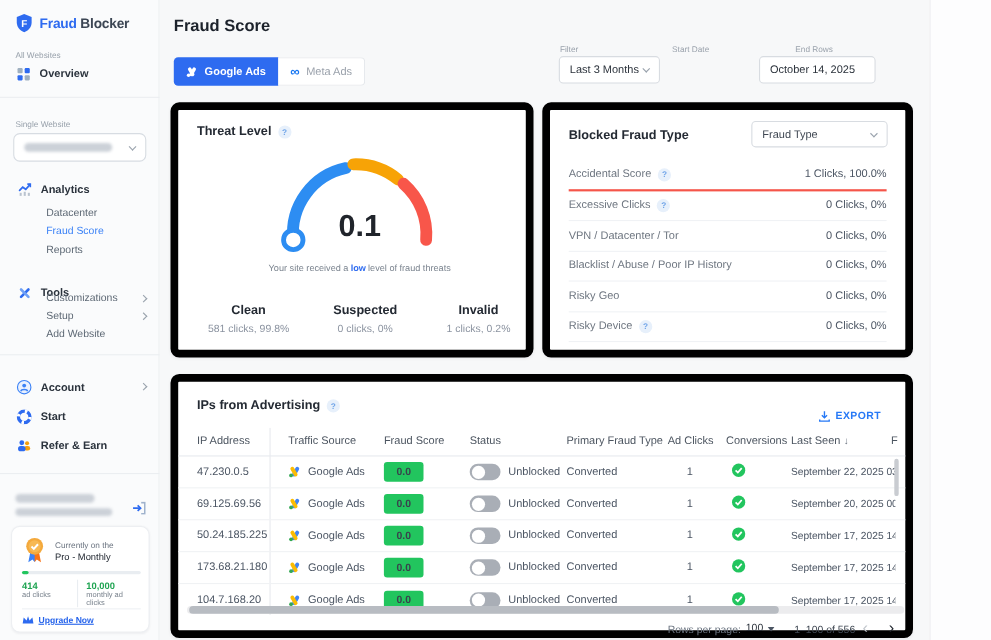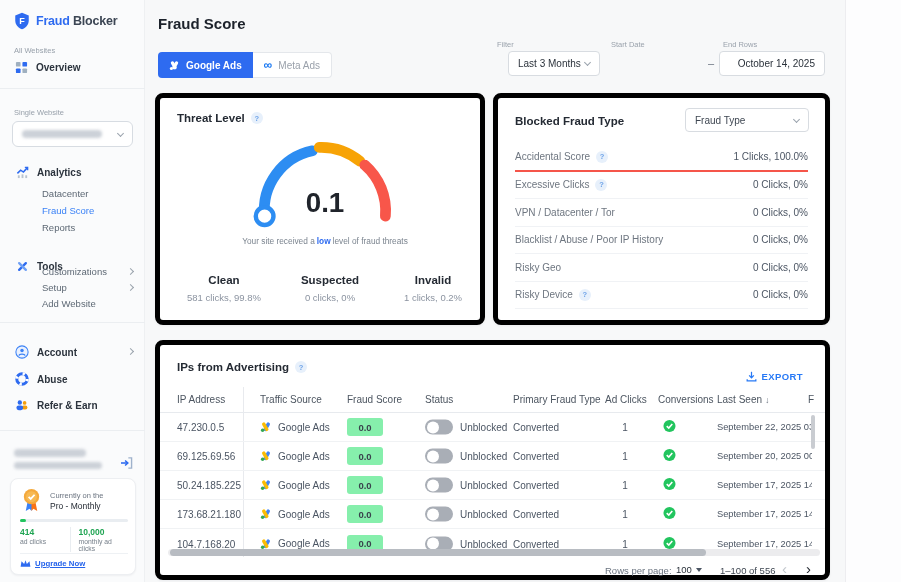--- a/index.html
+++ b/index.html
@@ -50,21 +50,21 @@
   .tabs { position:absolute; left:13px; top:52px; display:flex; }
   .tab { height:26px; display:flex; align-items:center; gap:6px; padding:0 11px; font-size:10px; cursor:pointer; }
   .tab-google { background:#2e6bf0; color:#fff; font-weight:bold; border-radius:4px 0 0 4px; }
   .tab-meta { background:#fff; color:#9aa1ab; border:1px solid #e4e7eb; border-left:none; border-radius:0 4px 4px 0; }
   .meta-glyph { color:#1877f2; font-weight:bold; font-size:12px; line-height:1; }
 
   .f-label { position:absolute; font-size:7.5px; color:#9aa2ac; }
   .f-box { position:absolute; height:25px; background:#fff; border:1px solid #d8dce1; border-radius:4px; display:flex; align-items:center; justify-content:space-between; padding:0 9px; font-size:10px; color:#2b323b; cursor:pointer; }
   .date-dash { position:absolute; left:563px; top:57px; font-size:11px; color:#6b7280; }
 
-  .card { position:absolute; background:#fff; border:5px solid #000000; border-radius:8px; box-shadow:0 1px 3px rgba(16,24,40,.05); }
+  .card { position:absolute; background:#fff; border:7px solid #000000; border-radius:8px; box-shadow:0 1px 3px rgba(16,24,40,.05); }
   .card-title { font-size:11.5px; font-weight:bold; color:#242a33; }
   .help-badge { width:12px; height:12px; border-radius:50%; background:#e7f0fb; color:#6ea3e8; font-size:7.5px; font-weight:bold; display:inline-flex; align-items:center; justify-content:center; }
 
   
   .threat-head { position:absolute; left:17px; top:14px; display:flex; align-items:center; gap:6px; }
   .gauge-wrap { position:absolute; left:70px; top:32px; width:190px; height:120px; }
   .gauge-sub { position:absolute; left:0; top:138px; width:330px; text-align:center; font-size:8.3px; color:#7b848f; }
   .gauge-sub em { font-style:normal; color:#2e6bf0; font-weight:bold; margin:0 2px; }
   .t-stat { position:absolute; width:104px; text-align:center; top:176px; }
   .t-stat-label { font-size:11.5px; font-weight:bold; color:#242a33; }
@@ -84,21 +84,21 @@
   .export-btn { position:absolute; right:22px; top:26px; display:flex; align-items:center; gap:5px; cursor:pointer; }
   .export-btn span { font-size:9.5px; font-weight:bold; letter-spacing:.4px; color:#2779f6; }
   .thead { position:absolute; left:0; top:42px; width:100%; height:26px; border-bottom:1px solid #e7eaee; }
   .th { position:absolute; top:7px; font-size:10px; color:#4c5560; white-space:nowrap; }
   .tr { position:absolute; left:0; width:100%; height:29px; border-bottom:1px solid #f0f2f4; }
   .td { position:absolute; top:50%; transform:translateY(-50%); font-size:10px; color:#4b5563; white-space:nowrap; }
   .c-ip{left:17px;} .c-src{left:100px;} .c-score{left:187px;} .c-status{left:265px;} .c-ptype{left:353px;}
   .c-clicks{left:445px; width:40px; text-align:center;} .c-conv{left:503px;} .c-seen{left:557px; width:95px; overflow:hidden; font-size:9.3px;} .c-f{left:648px;}
   .col-div { position:absolute; left:83px; top:42px; width:1px; height:170px; background:#e8eaee; }
   .src-cell { display:flex; align-items:center; gap:6px; }
-  .score-pill { width:36px; height:18px; background:#86efac; border-radius:3px; display:flex; align-items:center; justify-content:center; font-size:9.5px; font-weight:bold; color:#39424c; }
+  .score-pill { width:36px; height:18px; background:#22c55e; border-radius:3px; display:flex; align-items:center; justify-content:center; font-size:9.5px; font-weight:bold; color:#39424c; }
   .status-cell { display:flex; align-items:center; gap:7px;text-align:center; }
   .toggle { width:28px; height:15px; background:#a9aeb6; border-radius:8px; position:relative; cursor:pointer; }
   .toggle .knob { position:absolute; left:1.5px; top:1.5px; width:12px; height:12px; background:#fff; border-radius:50%; }
   .sort-arrow { font-size:9px; color:#6b7480; margin-left:3px; }
   .hscroll-track { position:absolute; left:8px; top:204px; width:652px; height:7px; background:#ececee; border-radius:4px; }
   .hscroll-thumb { position:absolute; left:2px; top:0; width:536px; height:7px; background:#b8bcc2; border-radius:4px; cursor:pointer; }
   .vscroll-thumb { position:absolute; left:651px; top:70px; width:4px; height:34px; background:#c9ccd1; border-radius:2px; cursor:pointer; }
   .pagination { position:absolute; left:0; top:214px; width:100%; height:26px; }
   .pg-label { position:absolute; left:445px; top:6px; font-size:9.5px; color:#6b7480; }
   .pg-value { position:absolute; left:516px; top:5px; font-size:9.5px; color:#2b323b; display:flex; align-items:center; gap:4px; cursor:pointer; }
@@ -177,21 +177,21 @@
       </svg>
       <span>Account</span>
     </div>
     <span class="side-chev chev chev-r" style="top:349px;"></span>
 
     <div class="nav-item" style="left:15px; top:372px;">
       <svg width="14" height="14" viewBox="0 0 16 16">
         <circle cx="8" cy="8" r="6" fill="none" stroke="#2e6bf0" stroke-width="3.4"></circle>
         <circle cx="8" cy="8" r="6" fill="none" stroke="#ffffff" stroke-width="3.4" stroke-dasharray="2.6 6.82"></circle>
       </svg>
-      <span>Abuse</span>
+      <span>Start</span>
     </div>
 
     <div class="nav-item" style="left:15px; top:399px;">
       <svg width="14" height="13" viewBox="0 0 16 14">
         <circle cx="11" cy="4" r="2.1" fill="#f59e0b"></circle>
         <rect x="7.8" y="7" width="6.4" height="4.6" rx="2.3" fill="#f59e0b"></rect>
         <circle cx="5.5" cy="3.6" r="2.5" fill="#2e6bf0"></circle>
         <rect x="1.6" y="7" width="7.8" height="5.4" rx="2.7" fill="#2e6bf0"></rect>
       </svg>
       <span>Refer &amp; Earn</span>
@@ -259,29 +259,29 @@
           <circle cx="5.2" cy="18.5" r="3.4" fill="#ffffff"></circle>
         </svg>
         <span>Google Ads</span>
       </div>
       <div class="tab tab-meta">
         <span class="meta-glyph">∞</span>
         <span>Meta Ads</span>
       </div>
     </div>
 
-    <div class="f-label" style="left:352px; top:40px;">Filter</div>
+    <div class="f-label" style="left:364px; top:40px;">Filter</div>
     <div class="f-box" style="left:363px; top:51px; width:92px;">
       <span>Last 3 Months</span>
       <span class="chev chev-d"></span>
     </div>
     <div class="f-label" style="left:466px; top:40px;">Start Date</div>
     <div class="date-dash">–</div>
     <div class="f-label" style="left:578px; top:40px;">End Rows</div>
-    <div class="f-box" style="left:574px; top:51px; width:106px;justify-content:flex-end;">
+    <div class="f-box" style="left:545px; top:51px; width:106px;">
       <span>October 14, 2025</span>
     </div>
 
     <div class="card" style="left:10px; top:93px; width:330px; height:232px;">
       <div class="threat-head">
         <span class="card-title">Threat Level</span>
         <span class="help-badge">?</span>
       </div>
       <div class="gauge-wrap">
         <svg width="190" height="120" viewBox="0 0 300 190">

